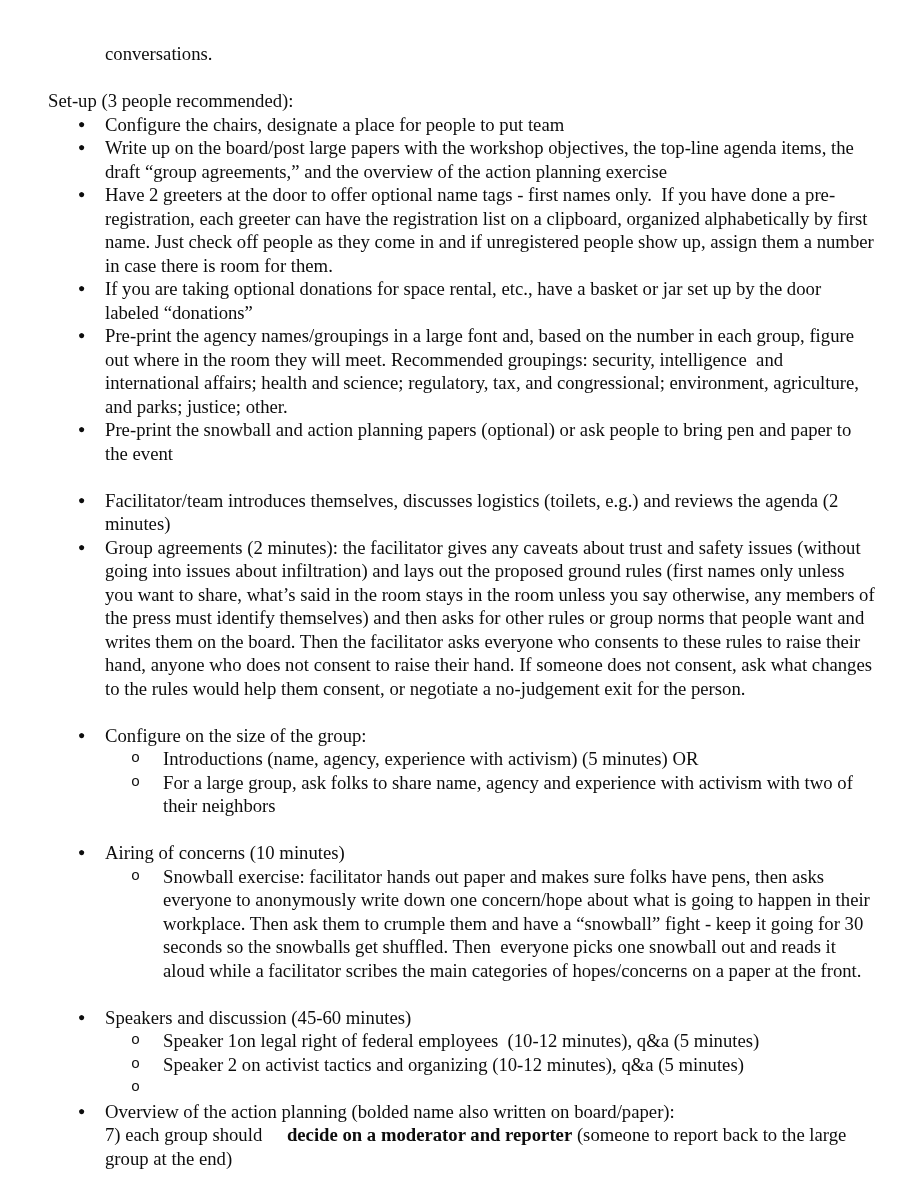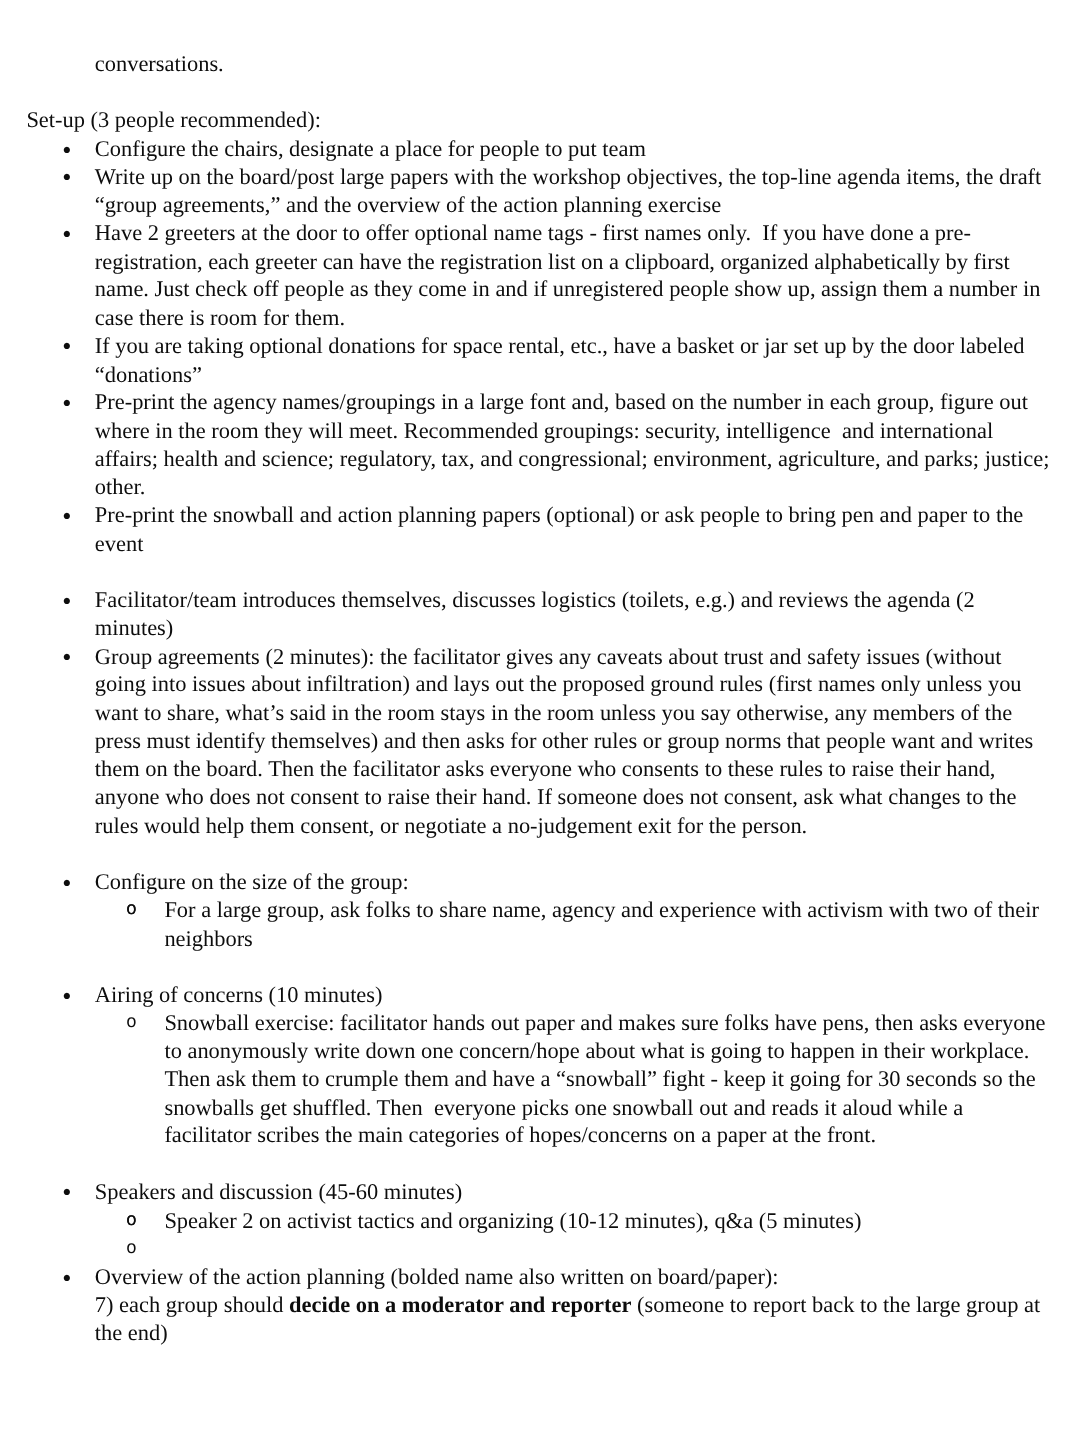--- a/index.html
+++ b/index.html
@@ -4,36 +4,36 @@
 <style>
   html, body { margin: 0; padding: 0; }
   body {
     width: 908px; height: 1200px;
     background: #ffffff;
     overflow: hidden;
   }
   .doc {
     box-sizing: border-box;
     width: 908px; height: 1200px;
-    padding: 42px 31px 0 22px;
+    padding: 42px 31px 0 48px;
     font-family: "Liberation Serif", "DejaVu Serif", serif;
     font-size: 18.7px;
     line-height: 23.5px;
     color: #0d0d0d;
   }
   .pw { white-space: pre-wrap; }
   .blank { height: 23.5px; }
   .heading { }
   .cont { padding-left: 57px; }
   .li { position: relative; padding-left: 57px; }
   .li.sub { padding-left: 115px; }
   .marker { position: absolute; top: 0; line-height: 23.5px; }
   .li .marker { left: 30px; font-size: 12px; }
   .li.sub .marker { left: 83px; font-size: 15px; font-family: "Liberation Mono", monospace; }
-  b { font-weight: bold; }
+  b { font-weight: bold; margin-left: 20px; }
 </style>
 </head>
 <body>
 
 <div class="doc">
 
   <div class="cont"><span class="pw">conversations.</span></div>
 
   <div class="blank"></div>
 
@@ -48,32 +48,32 @@
 
   <div class="blank"></div>
 
 
   <div class="li"><span class="marker">●</span><span class="pw">Facilitator/team introduces themselves, discusses logistics (toilets, e.g.) and reviews the agenda (2 minutes)</span></div>
   <div class="li"><span class="marker">●</span><span class="pw">Group agreements (2 minutes): the facilitator gives any caveats about trust and safety issues (without going into issues about infiltration) and lays out the proposed ground rules (first names only unless you want to share, what’s said in the room stays in the room unless you say otherwise, any members of the press must identify themselves) and then asks for other rules or group norms that people want and writes them on the board. Then the facilitator asks everyone who consents to these rules to raise their hand, anyone who does not consent to raise their hand. If someone does not consent, ask what changes to the rules would help them consent, or negotiate a no-judgement exit for the person.</span></div>
 
   <div class="blank"></div>
 
   <div class="li"><span class="marker">●</span><span class="pw">Configure on the size of the group:</span></div>
-  <div class="li sub"><span class="marker">o</span></div>
+  <div class="li sub"><span class="marker">o</span><span class="pw">Introductions (name, agency, experience with activism) (5 minutes) OR</span></div>
   <div class="li sub"><span class="marker">o</span><span class="pw">For a large group, ask folks to share name, agency and experience with activism with two of their neighbors</span></div>
 
   <div class="blank"></div>
 
   <div class="li"><span class="marker">●</span><span class="pw">Airing of concerns (10 minutes)</span></div>
   <div class="li sub"><span class="marker">o</span><span class="pw">Snowball exercise: facilitator hands out paper and makes sure folks have pens, then asks everyone to anonymously write down one concern/hope about what is going to happen in their workplace. Then ask them to crumple them and have a “snowball” fight - keep it going for 30 seconds so the snowballs get shuffled. Then  everyone picks one snowball out and reads it aloud while a facilitator scribes the main categories of hopes/concerns on a paper at the front.</span></div>
 
   <div class="blank"></div>
 
   <div class="li"><span class="marker">●</span><span class="pw">Speakers and discussion (45-60 minutes)</span></div>
-  <div class="li sub"><span class="marker">o</span></div>
+  <div class="li sub"><span class="marker">o</span><span class="pw">Speaker 1on legal right of federal employees  (10-12 minutes), q&amp;a (5 minutes)</span></div>
   <div class="li sub"><span class="marker">o</span><span class="pw">Speaker 2 on activist tactics and organizing (10-12 minutes), q&amp;a (5 minutes)</span></div>
   <div class="li sub"><span class="marker">o</span></div>
 
   <div class="blank"></div>
 
   <div class="li"><span class="marker">●</span><span class="t"><span class="pw">Overview of the action planning (bolded name also written on board/paper):</span><br><span class="pw">7) each group should </span><b class="pw">decide on a moderator and reporter</b><span class="pw"> (someone to report back to the large group at the end)</span></span></div>
 
 </div>
 
 </body></html>

